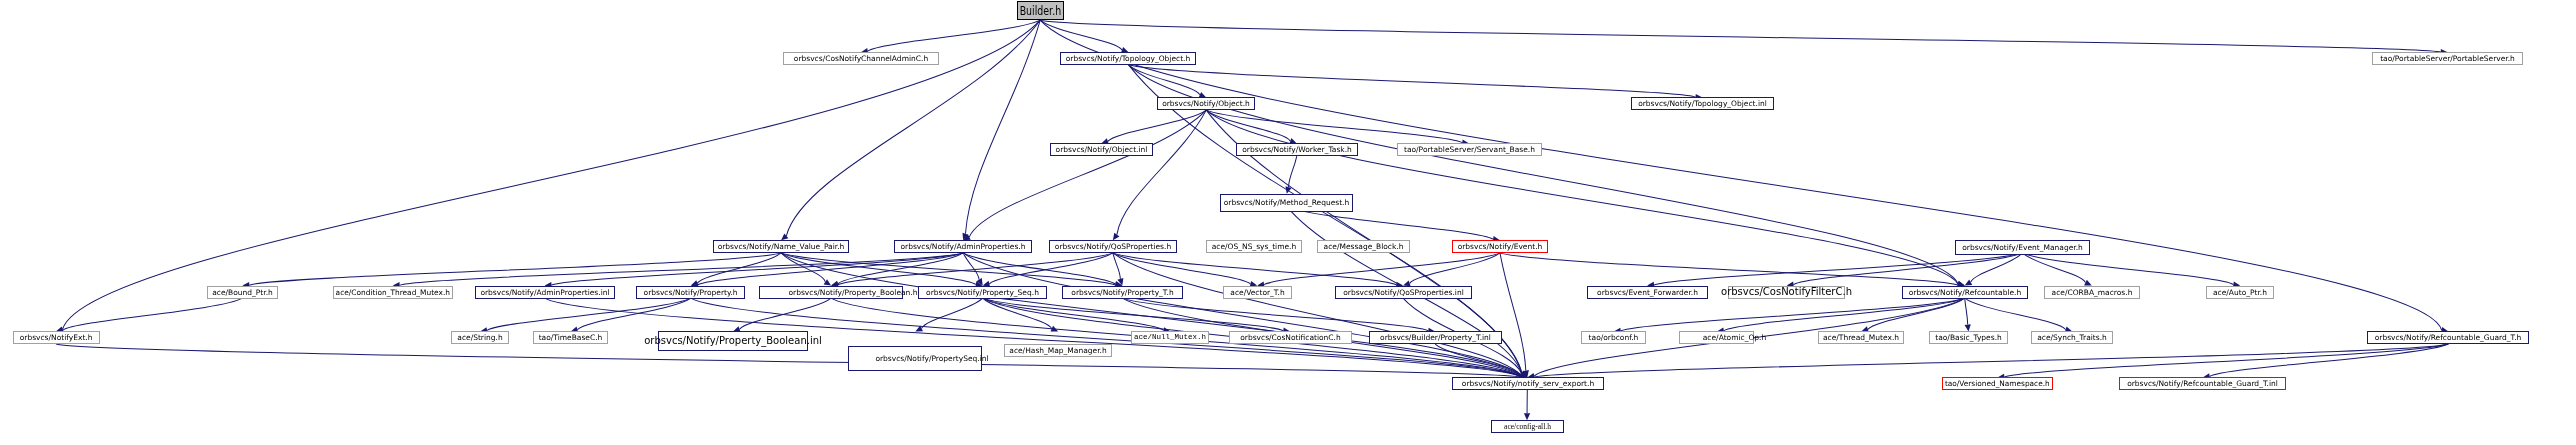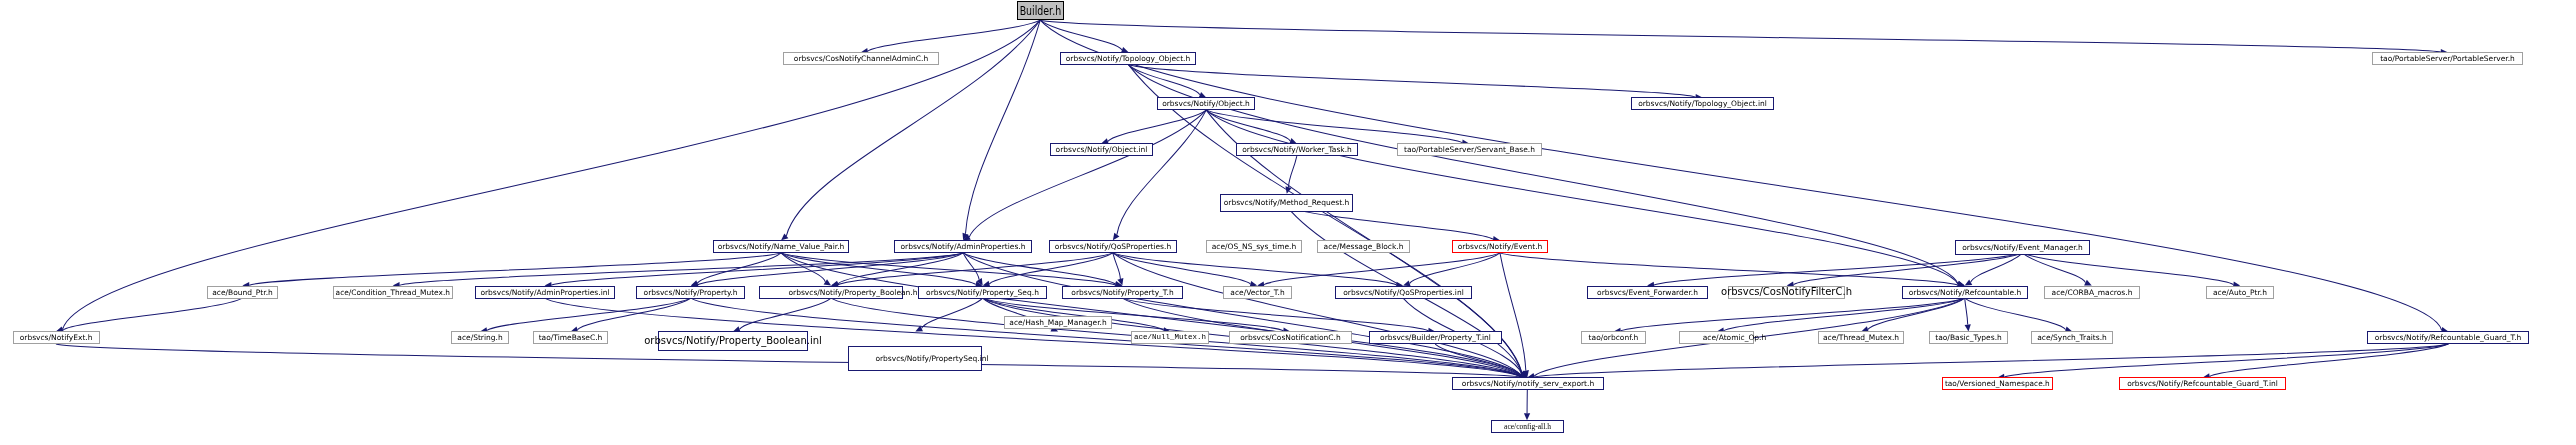--- a/index.html
+++ b/index.html
@@ -278,21 +278,21 @@
       </div>
       <div class="node grey" style="left: 533px; top: 331px; width: 75px; height: 12.6px; font-size: 7.5px;">
         <span class="lbl">tao/TimeBaseC.h</span>
       </div>
       <div class="node " style="left: 658px; top: 331px; width: 150px; height: 20px; font-size: 10px;">
         <span class="lbl">orbsvcs/Notify/Property_Boolean.inl</span>
       </div>
       <div class="node " style="left: 848px; top: 346px; width: 134px; height: 25px; font-size: 7.5px; padding-left: 34px;">
         <span class="lbl">orbsvcs/Notify/PropertySeq.inl</span>
       </div>
-      <div class="node grey" style="left: 1004px; top: 316px; width: 108px; height: 12.6px; font-size: 7.5px;">
+      <div class="node grey" style="left: 1004px; top: 344px; width: 108px; height: 12.6px; font-size: 7.5px;">
         <span class="lbl">ace/Hash_Map_Manager.h</span>
       </div>
       <div class="node grey" style="left: 1131px; top: 331px; width: 78px; height: 12.6px; font-size: 7.5px; font-family: Liberation Mono, monospace;">
         <span class="lbl">ace/Null_Mutex.h</span>
       </div>
       <div class="node grey" style="left: 1229px; top: 331px; width: 123px; height: 12.6px; font-size: 7.5px;">
         <span class="lbl">orbsvcs/CosNotificationC.h</span>
       </div>
       <div class="node " style="left: 1369px; top: 331px; width: 133px; height: 12.6px; font-size: 7.5px;">
         <span class="lbl">orbsvcs/Builder/Property_T.inl</span>

